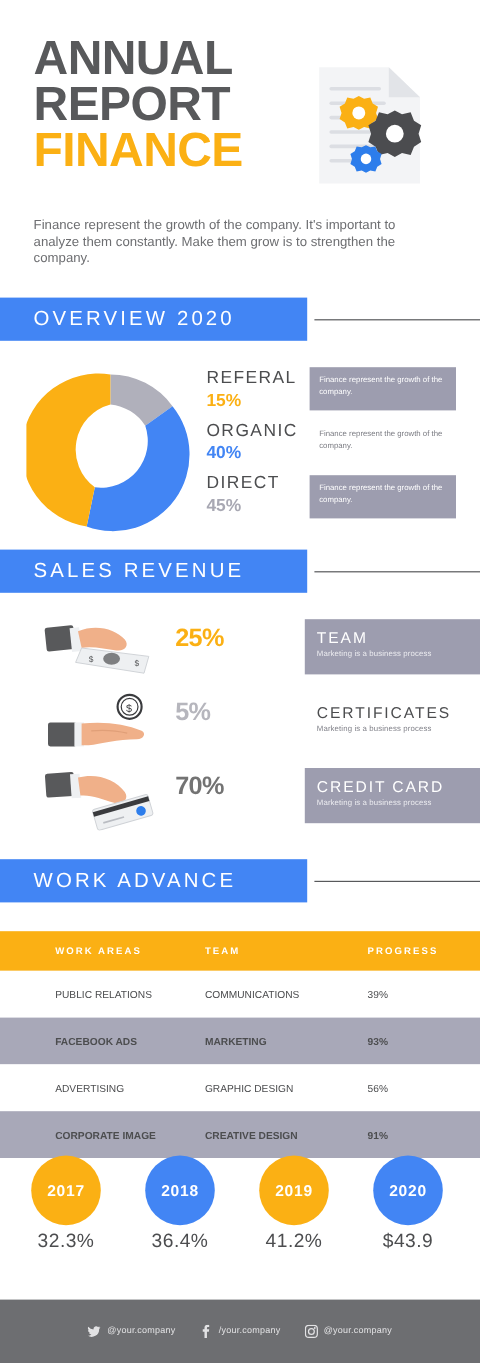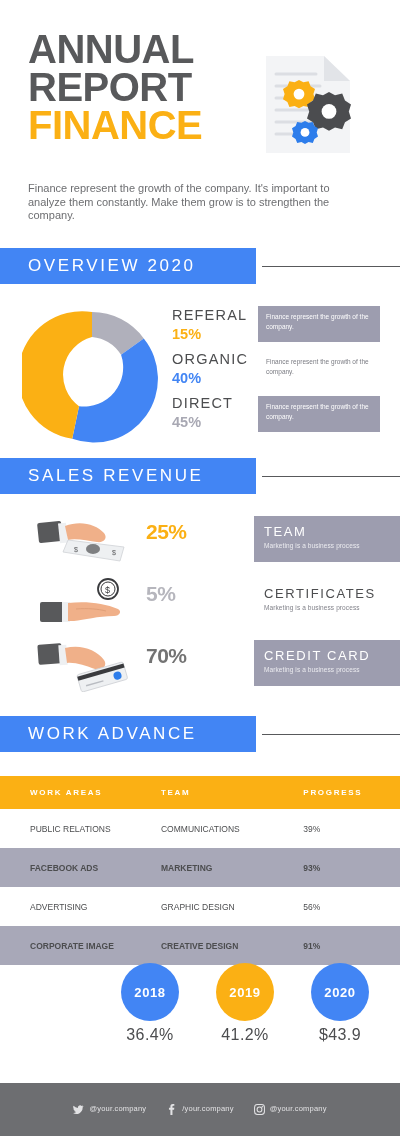--- a/index.html
+++ b/index.html
@@ -84,21 +84,21 @@
   .s-sub { font-size:6.5px; line-height:11px; letter-spacing:0.1px; }
 
   
   .work { position:absolute; left:0; top:716px; width:400px; }
   .table { position:absolute; left:0; top:60px; width:400px; }
   .trow { display:flex; align-items:center; height:39px; }
   .trow.head { background:#FBB014; height:33px; }
   .trow.alt { background:#a8a8b8;font-weight:bold; }
   .trow.white { background:#ffffff; }
   .tc { font-size:8.5px; color:#4c4d4f; }
-  .tc.c-area { width:168px; padding-left:30px; }
+  .tc.c-area { width:168px; padding-left:30px;margin-left:16px; }
   .tc.c-team { width:150px; text-align:left; }
   .tc.c-prog { width:100px; text-align:left; padding-right:34px; }
   .trow.head .tc {
     color:#ffffff; font-size:8px; font-weight:bold; letter-spacing:1.7px;
   }
 
   
   .years { position:absolute; left:0; top:963px; width:400px; height:108px; }
   .year-col {
     position:absolute; width:90px; text-align:center;
@@ -302,20 +302,26 @@
       </div>
       <div class="trow alt">
         <div class="tc c-area">CORPORATE IMAGE</div>
         <div class="tc c-team">CREATIVE DESIGN</div>
         <div class="tc c-prog">91%</div>
       </div>
     </div>
   </div>
 
   <div class="years">
+    <div class="year-col" style="left:10px; top:0;">
+      <div class="circle orange">
+        <span>2017</span>
+      </div>
+      <div class="year-val">32.3%</div>
+    </div>
     <div class="year-col" style="left:105px; top:0;">
       <div class="circle blue">
         <span>2018</span>
       </div>
       <div class="year-val">36.4%</div>
     </div>
     <div class="year-col" style="left:200px; top:0;">
       <div class="circle orange">
         <span>2019</span>
       </div>

